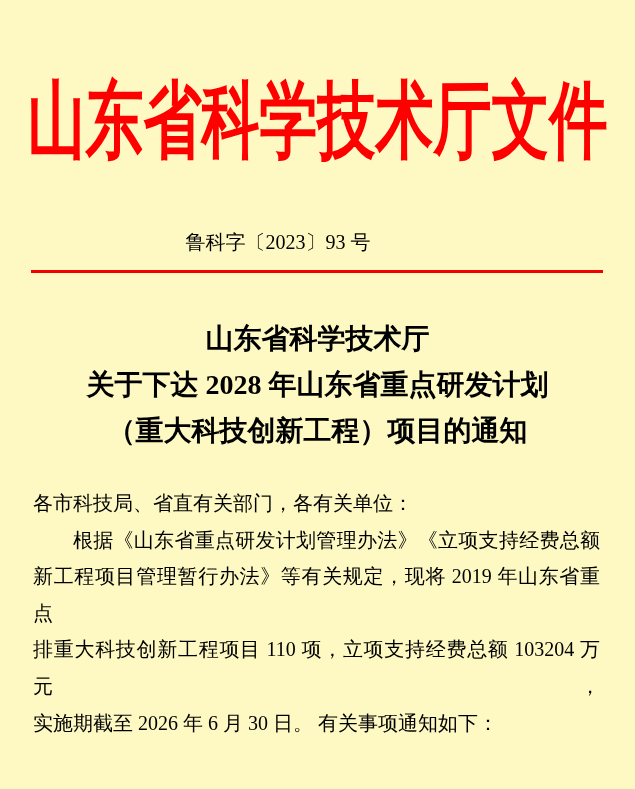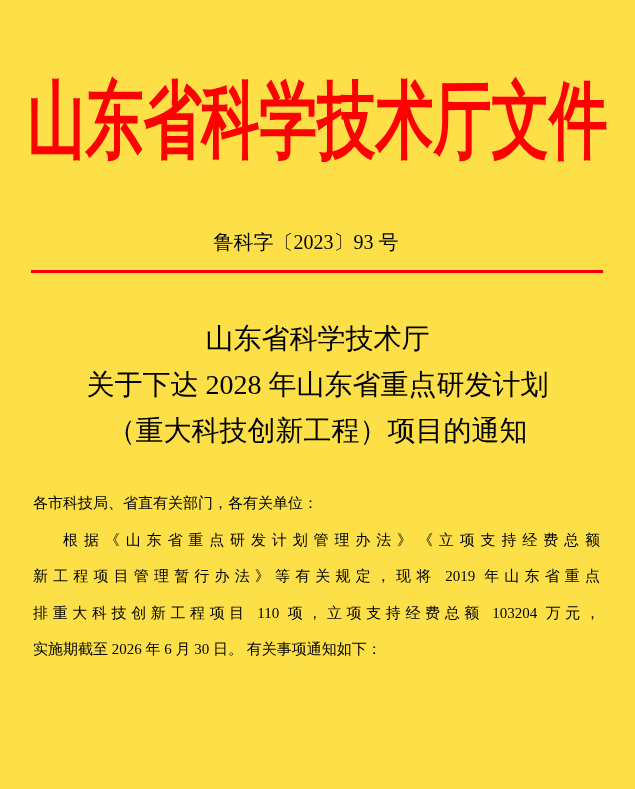--- a/index.html
+++ b/index.html
@@ -4,21 +4,21 @@
 <style>
   html, body {
     margin: 0;
     padding: 0;
     background: #ffffff;
   }
   .page {
     position: relative;
     width: 635px;
     height: 789px;
-    background: #fde047;
+    background: #fef9c3;
     overflow: hidden;
     font-family: "Liberation Serif", "DejaVu Serif", serif;
     color: #000000;
   }
   
   .letterhead {
     position: absolute;
     top: 92px;
     left: 0;
     width: 635px;
@@ -35,48 +35,47 @@
   .doc-number {
     position: absolute;
     top: 229px;
     left: 0;
     width: 556px;
     text-align: center;
     font-size: 20px;
     line-height: 26px;
     color: #000000;
     white-space: nowrap;
-    padding-left: 28px;
   }
   .red-rule {
     position: absolute;
     top: 270px;
     left: 31px;
     width: 572px;
     height: 3px;
     background: #f20000;
   }
   .doc-title {
     position: absolute;
     top: 316px;
     left: 0;
     width: 635px;
     text-align: center;
     font-size: 28px;
     line-height: 46px;
-    font-weight: normal;
+    font-weight: bold;
     color: #000000;
     white-space: nowrap;
   }
   .body-text {
     position: absolute;
     top: 485px;
     left: 33px;
     width: 567px;
-    font-size: 15px;
+    font-size: 20px;
     line-height: 36.6px;
     color: #000000;
   }
   .body-text .line {
     width: 100%;
   }
   .body-text .line.left {
     text-align: left;
     white-space: nowrap;
   }

